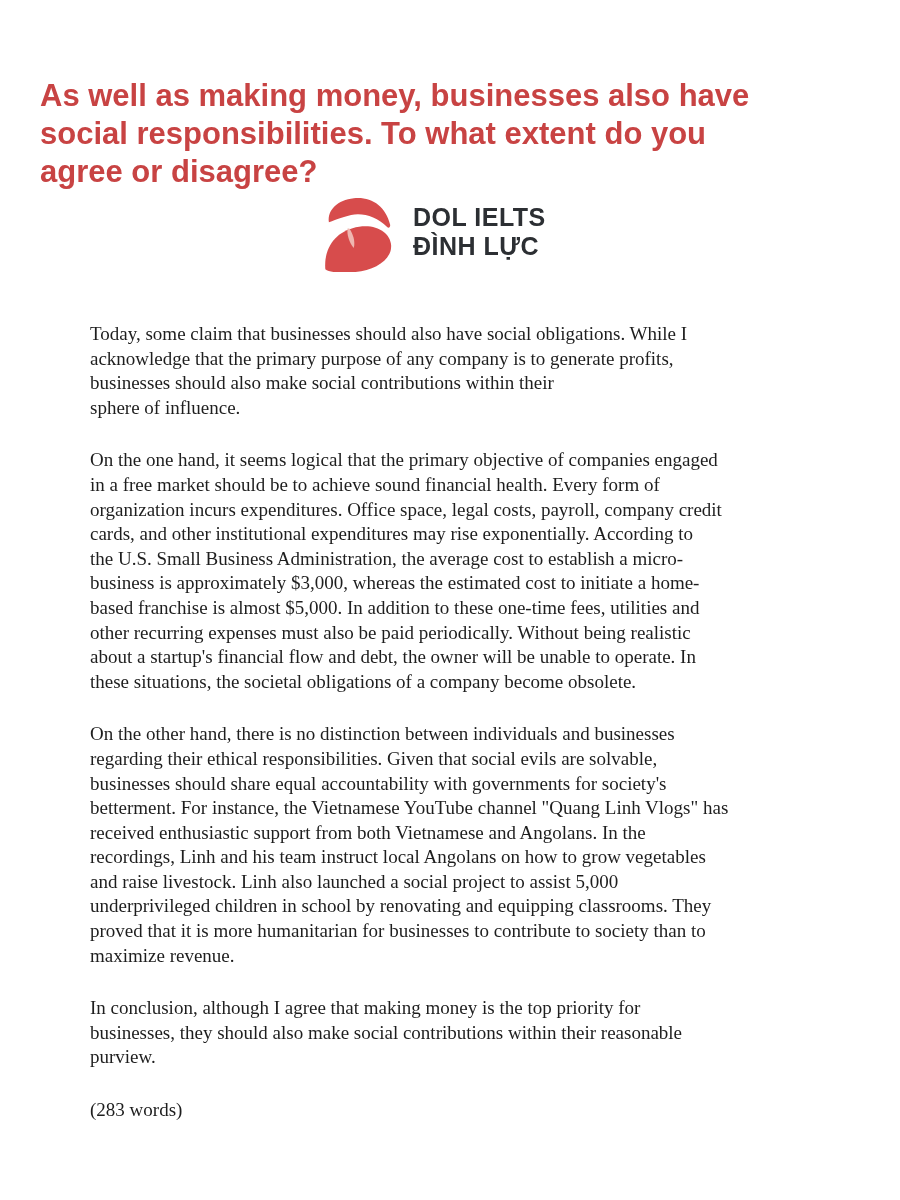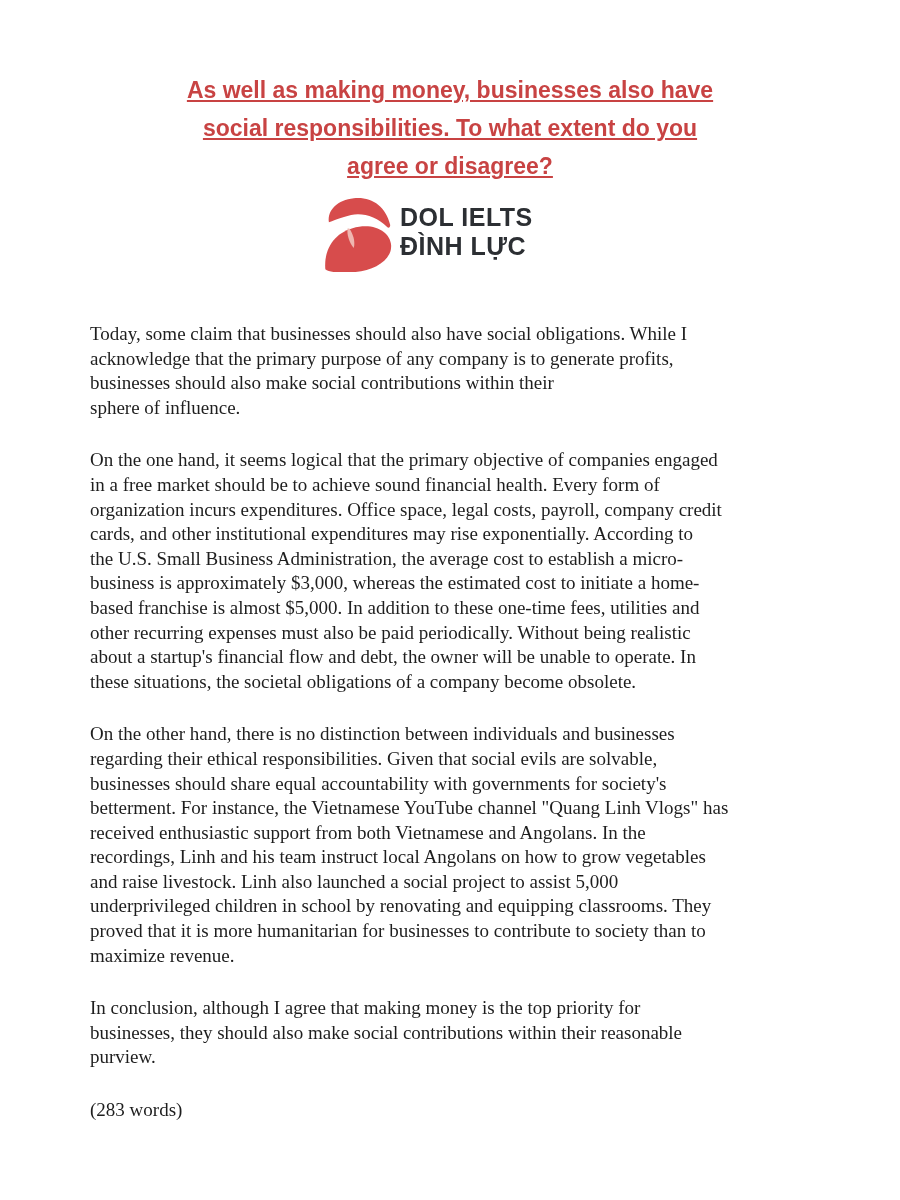--- a/index.html
+++ b/index.html
@@ -10,36 +10,35 @@
     background: #ffffff;
     overflow: hidden;
     font-family: "Liberation Serif", serif;
   }
   .essay-title {
     position: absolute;
     top: 56px;
     left: 50%;
     transform: translateX(-50%);
     width: 820px;
-    text-align: center;
+    text-align: left;
     font-family: "Liberation Sans", sans-serif;
     font-weight: bold;
-    font-size: 23px;
+    font-size: 31px;
     line-height: 38px;
     color: #c84343;
     white-space: pre-line;
-    text-decoration: underline;
   }
   .logo {
     position: absolute;
     top: 192px;
     left: 320px;
     display: flex;
     align-items: center;
-    gap: 0;
+    gap: 13px;
   }
   .logo-mark { width: 80px; height: 80px; display: block; }
   .logo-text {
     font-family: "Liberation Sans", "DejaVu Sans", sans-serif;
     font-weight: bold;
     color: #2c2f33;
     font-size: 25px;
     line-height: 29px;
     letter-spacing: 0.5px;
     white-space: pre-line;

